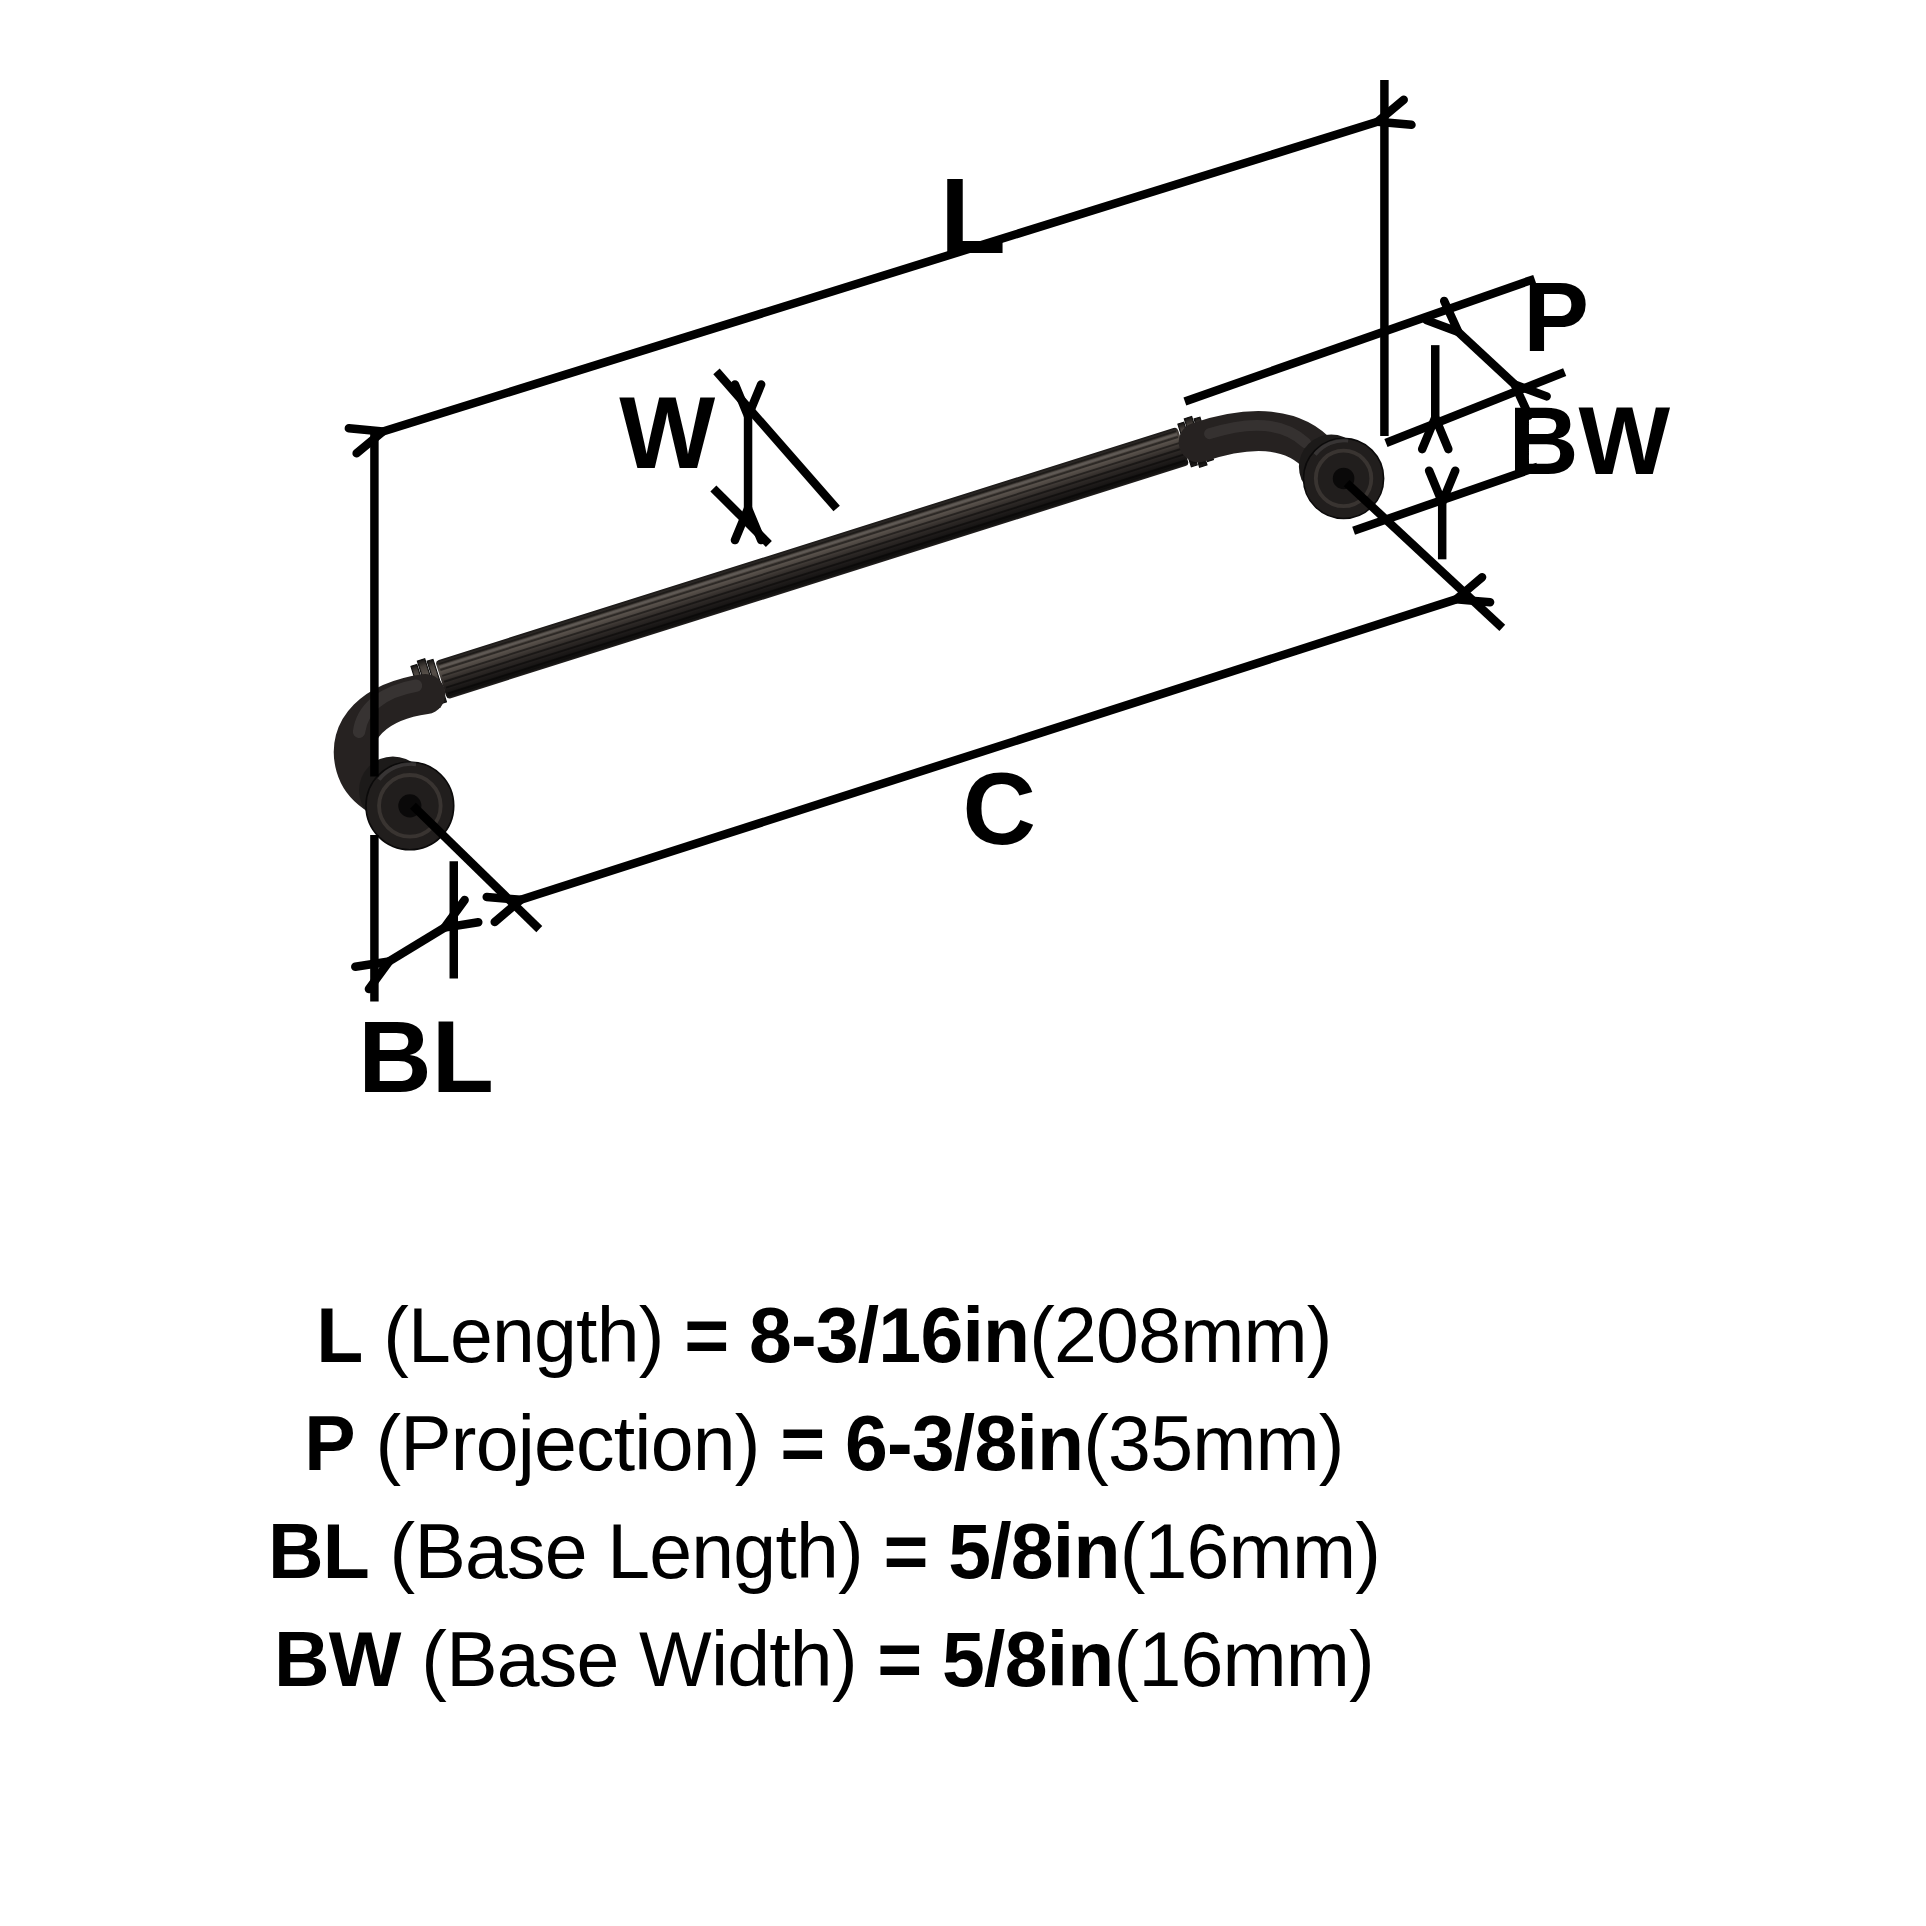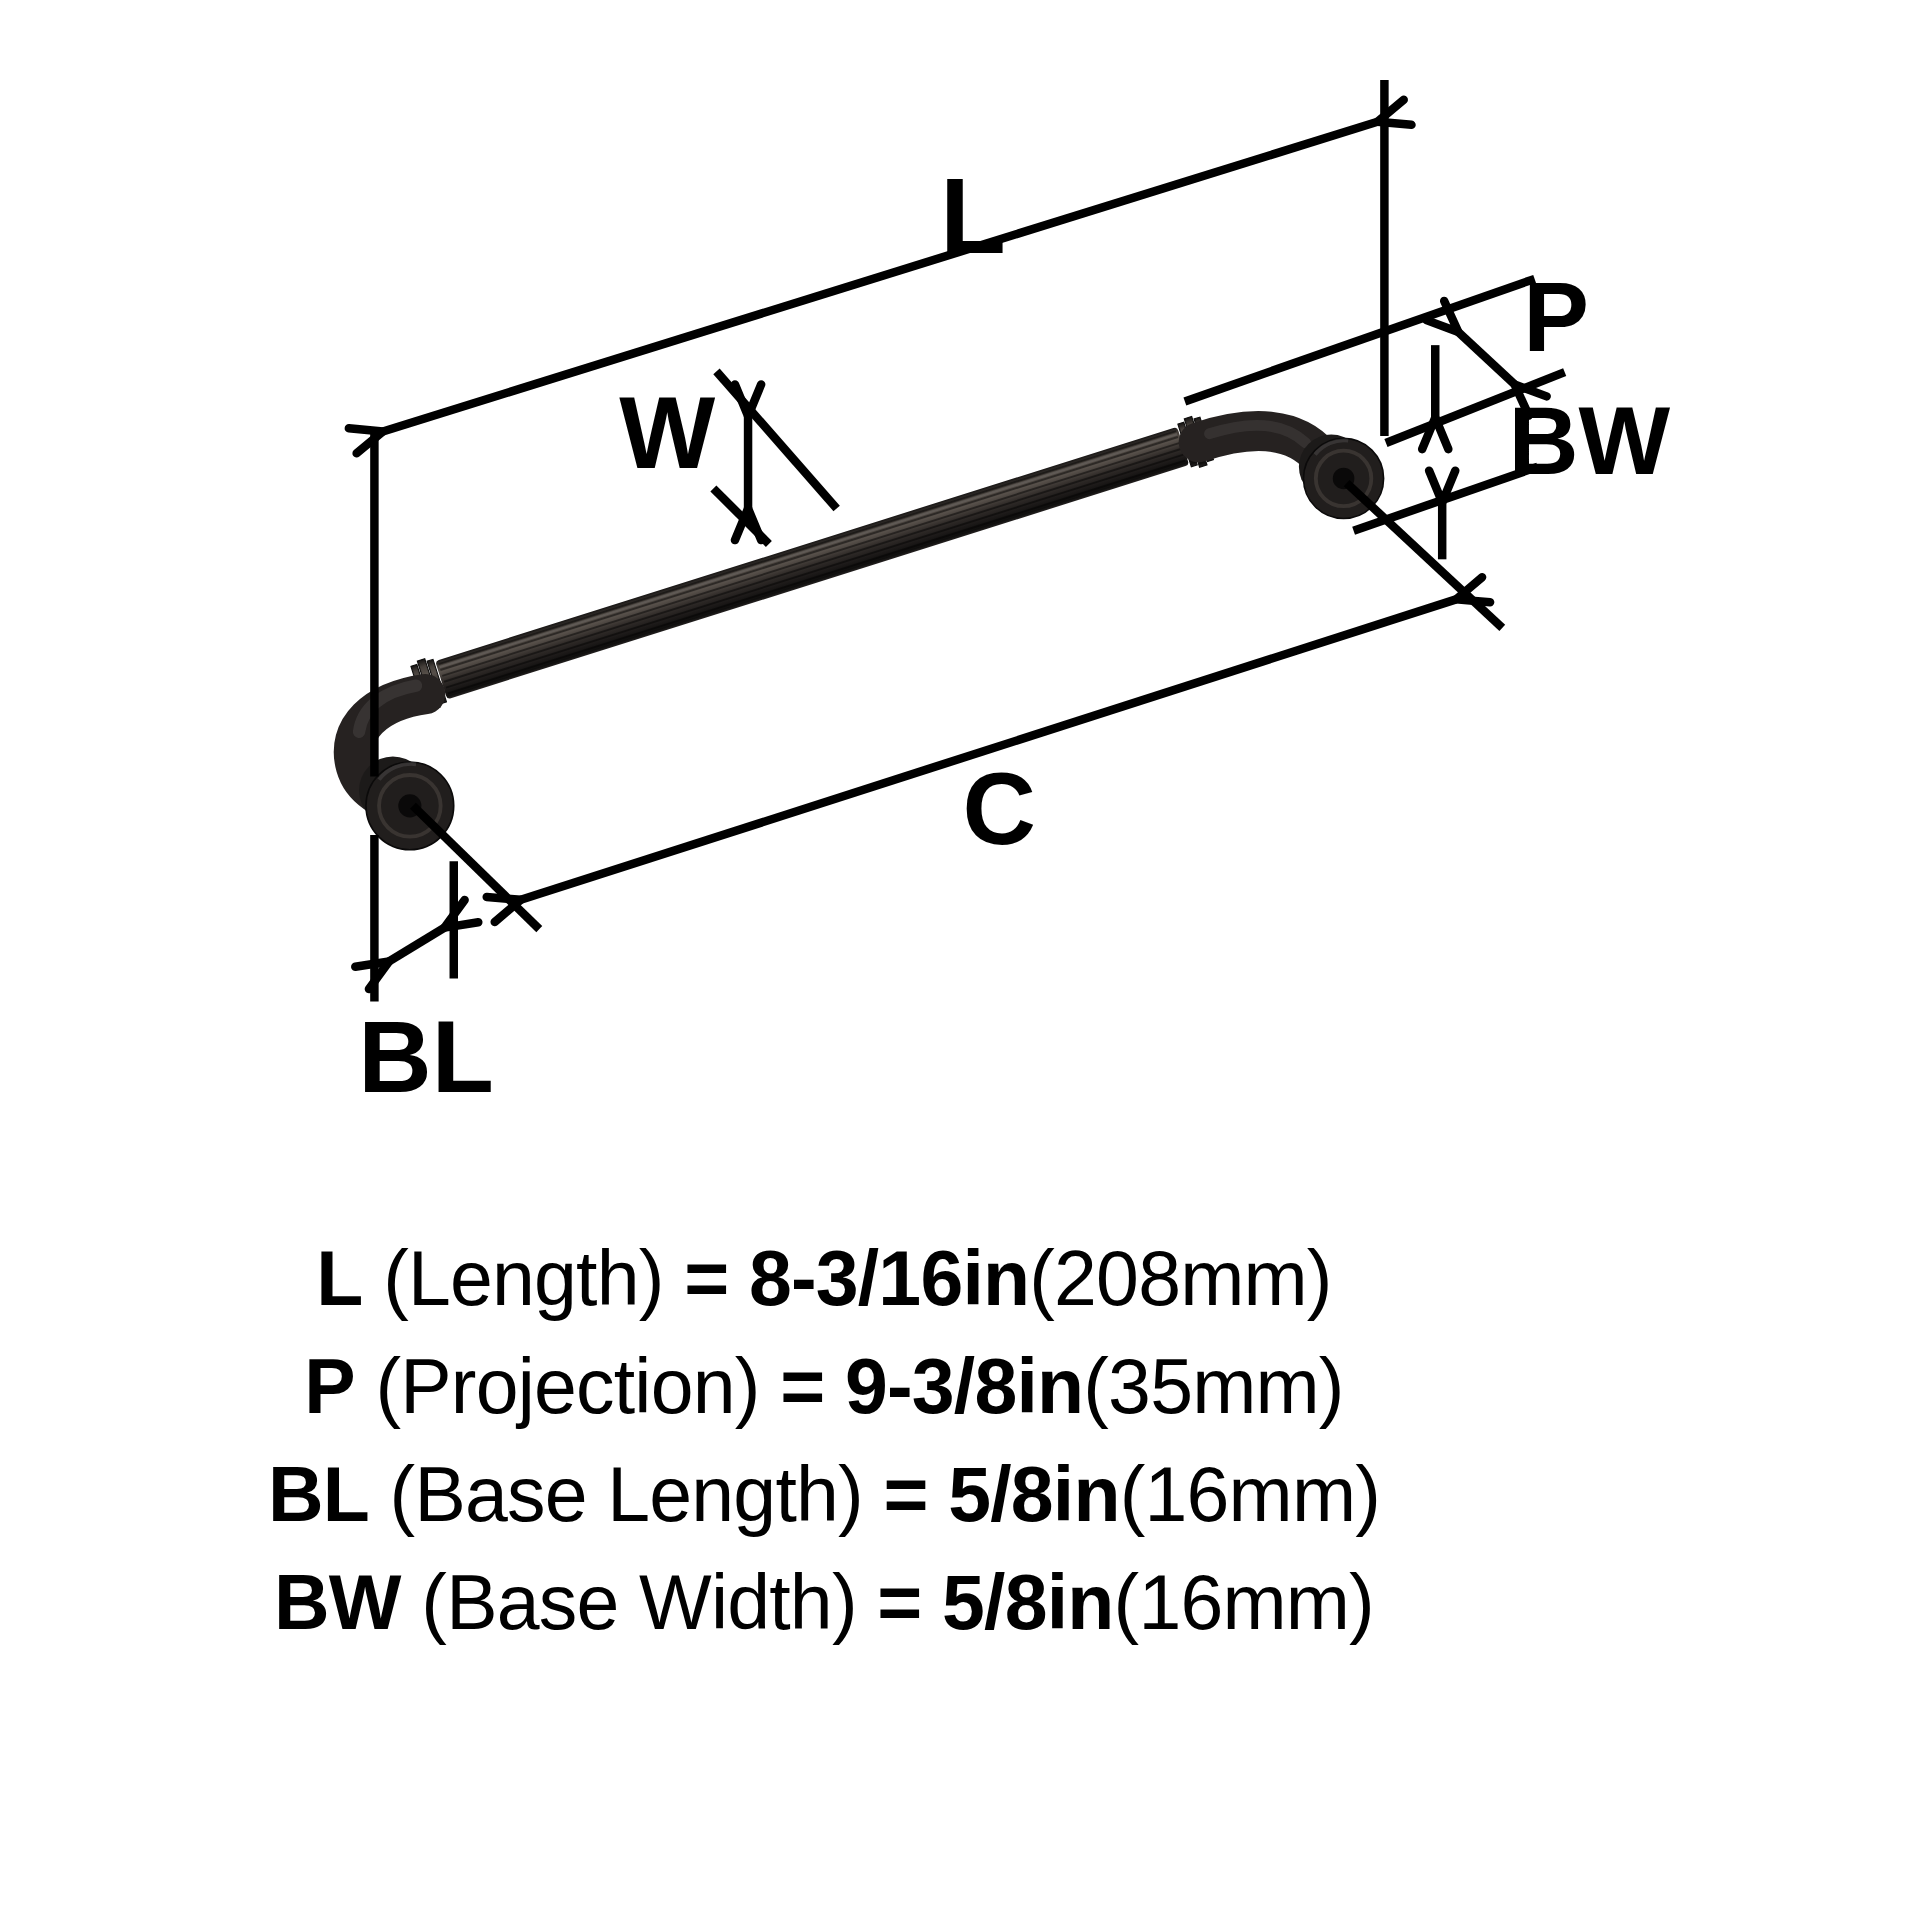--- a/index.html
+++ b/index.html
@@ -1,19 +1,19 @@
 <!DOCTYPE html>
 <html style="font-size:12.3px"><head>
 <meta charset="utf-8">
 <style>
   html,body{margin:0;padding:0;background:#ffffff;}
   .stage{position:relative;width:1926px;height:1926px;background:#ffffff;overflow:hidden;
          font-family:"Liberation Sans",sans-serif;}
   svg text{font-family:"Liberation Sans",sans-serif;fill:#000;}
-  .specs{position:absolute;left:0;top:1224px;width:1648px;text-align:center;color:#000;}
+  .specs{position:absolute;left:0;top:1281px;width:1648px;text-align:center;color:#000;}
   .spec-line{display:block;height:108px;line-height:108px;font-size:77px;white-space:nowrap;letter-spacing:-0.8px;}
   .bd{font-weight:700;}
   .lt{font-weight:400;}
 </style>
 </head>
 <body>
 
 <div class="stage">
 
   <svg width="1926" height="1926" viewBox="0 0 2500 2500">
@@ -116,19 +116,19 @@
       <text x="2020" y="412" font-size="128" text-anchor="middle" dominant-baseline="central">P</text>
       <text x="2063" y="572" font-size="126" text-anchor="middle" dominant-baseline="central">BW</text>
       <text x="1297" y="1050" font-size="132" text-anchor="middle" dominant-baseline="central">C</text>
       <text x="553" y="1372" font-size="132" text-anchor="middle" dominant-baseline="central">BL</text>
     </g>
   </svg>
 
   
   <div class="specs">
     <span class="spec-line"><span class="bd">L</span> <span class="lt">(Length)</span> <span class="bd">=</span> <span class="bd">8-3/16in</span><span class="lt">(208mm)</span></span>
-    <span class="spec-line"><span class="bd">P</span> <span class="lt">(Projection)</span> <span class="bd">=</span> <span class="bd">9-3/8in</span><span class="lt">(35mm)</span></span>
+    <span class="spec-line"><span class="bd">P</span> <span class="lt">(Projection)</span> <span class="bd">=</span> <span class="bd">6-3/8in</span><span class="lt">(35mm)</span></span>
     <span class="spec-line"><span class="bd">BL</span> <span class="lt">(Base Length)</span> <span class="bd">=</span> <span class="bd">5/8in</span><span class="lt">(16mm)</span></span>
     <span class="spec-line"><span class="bd">BW</span> <span class="lt">(Base Width)</span> <span class="bd">=</span> <span class="bd">5/8in</span><span class="lt">(16mm)</span></span>
   </div>
 
 </div>
 
 
 </body></html>

